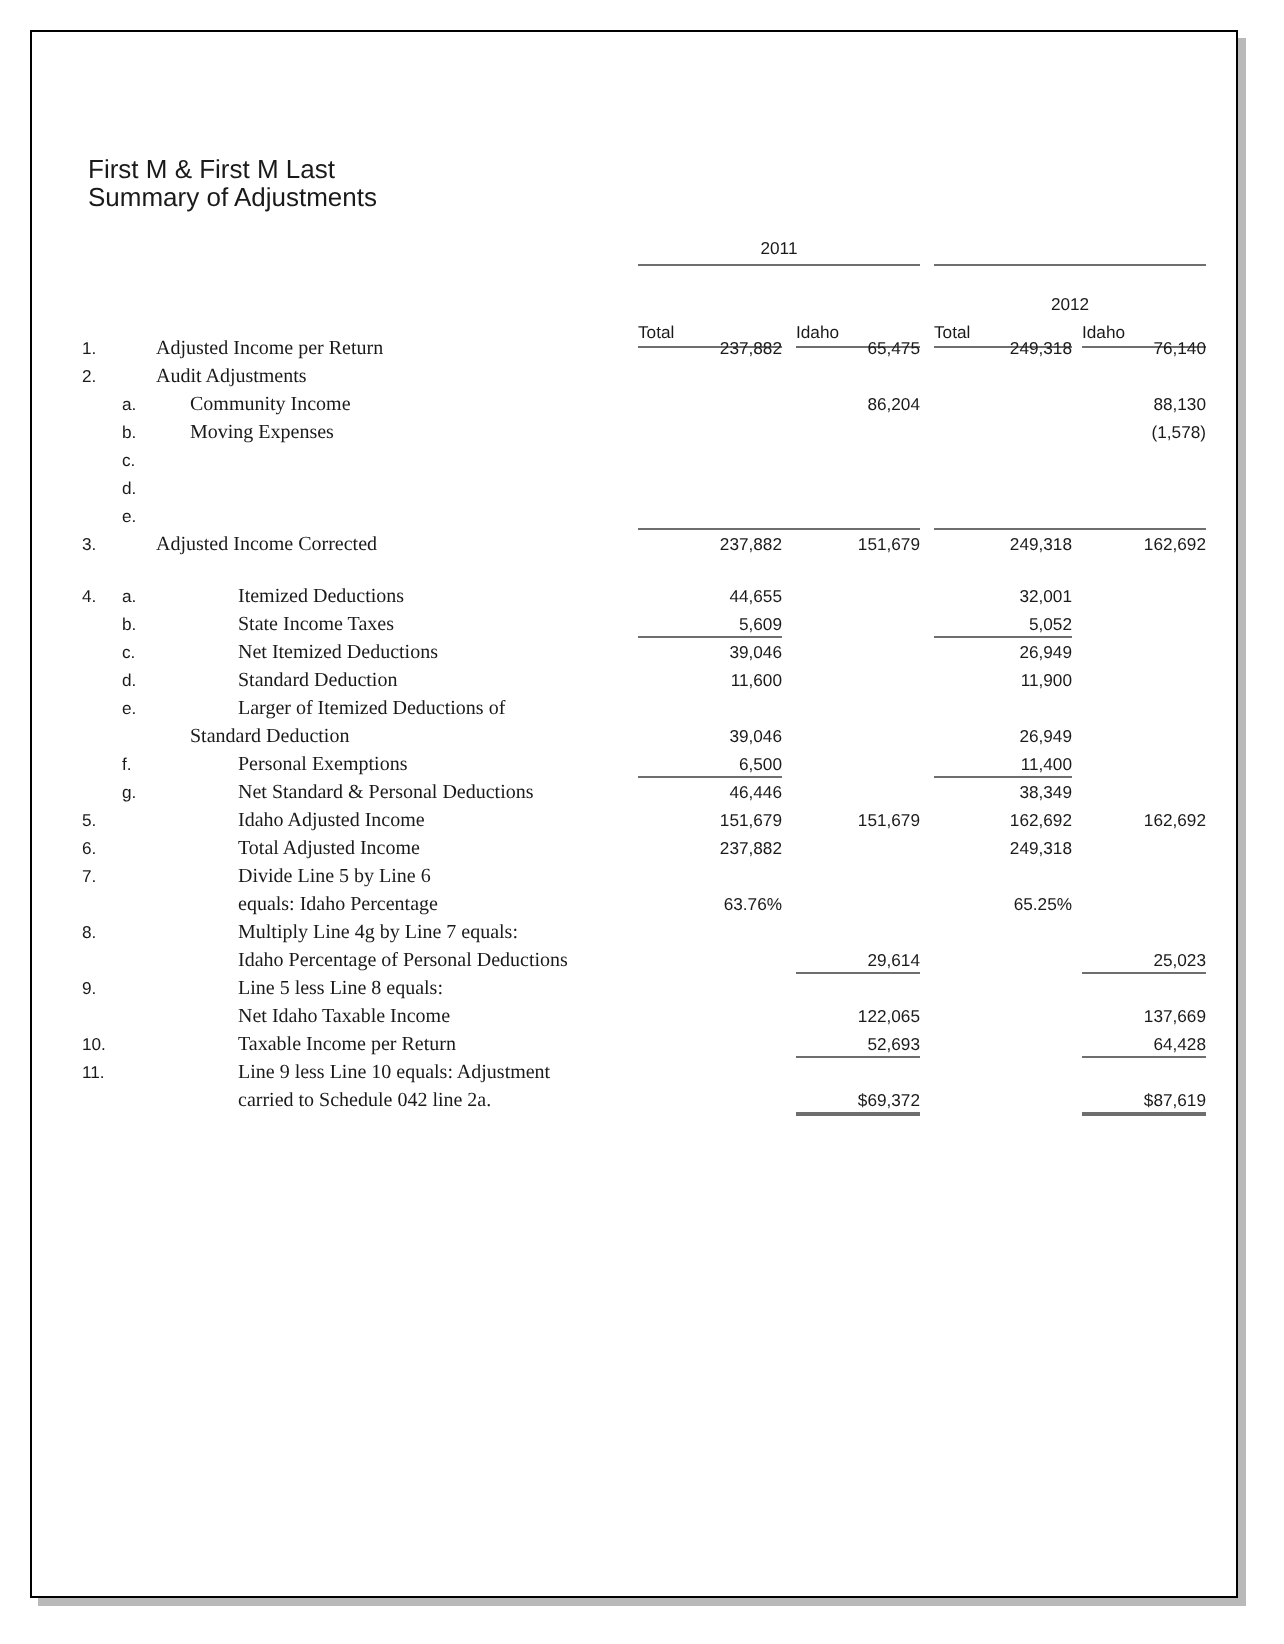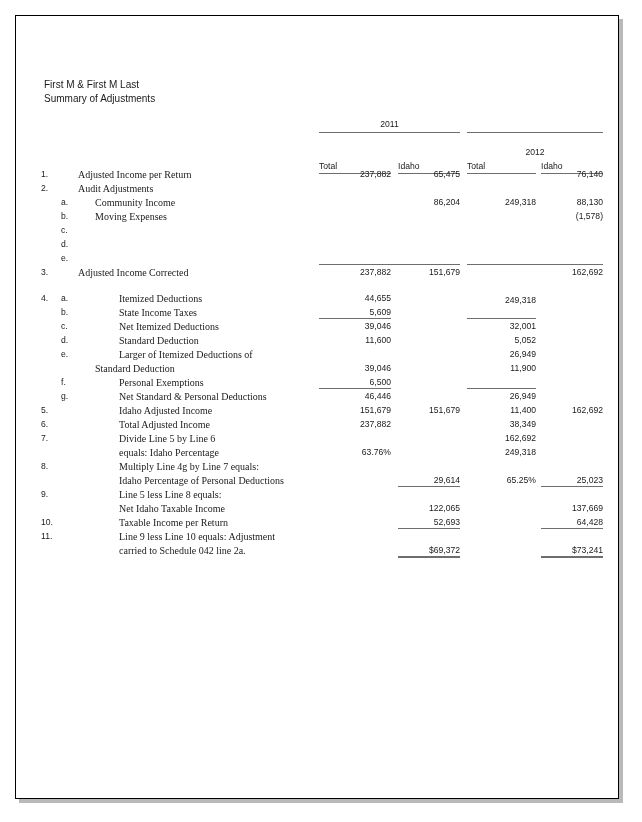--- a/index.html
+++ b/index.html
@@ -32,21 +32,21 @@
     background: #ffffff;
     border: 1px solid #000000;
     box-sizing: border-box;
     overflow: hidden;
   }
 
   .doc-head {
     position: absolute;
     left: 28px;
     top: 62px;
-    font-size: 10px;
+    font-size: 13px;
     line-height: 14px;
     color: #1a1a1a;
   }
   .doc-head div { white-space: nowrap; }
 
   
   .sheet {
     position: absolute;
     left: 0;
     top: 0;
@@ -93,21 +93,21 @@
   .val {
     position: absolute;
     font-size: 8.6px;
     color: #1a1a1a;
     top: 1px;
     text-align: right;
     white-space: nowrap;
   }
   .c-t1 { left: 300px; width: 75px; }
   .c-i1 { left: 382px; width: 62px; }
-  .c-t2 { left: 448px; width: 72px; margin-top: 28px; }
+  .c-t2 { left: 448px; width: 72px; }
   .c-i2 { left: 525px; width: 62px; }
 
   
   .rule {
     position: absolute;
     height: 0;
     border-top: 1px solid #6e6e6e;
   }
   .rule.thick {
     border-top: 2.5px solid #6e6e6e;
@@ -301,21 +301,21 @@
         <div class="val c-i1">52,693</div>
         <div class="val c-i2">64,428</div>
       </div>
       <div class="row" style="top: 514px;">
         <div class="num">11.</div>
         <div class="label l1">Line 9 less Line 10 equals: Adjustment</div>
       </div>
       <div class="row" style="top: 528px;">
         <div class="label l1">carried to Schedule 042 line 2a.</div>
         <div class="val c-i1">$69,372</div>
-        <div class="val c-i2">$73,241</div>
+        <div class="val c-i2">$87,619</div>
       </div>
       <div class="rule r-y1" style="top: 248px;"></div>
       <div class="rule r-y2" style="top: 248px;"></div>
       <div class="rule r-t1" style="top: 302px;"></div>
       <div class="rule r-t2" style="top: 302px;"></div>
       <div class="rule r-t1" style="top: 372px;"></div>
       <div class="rule r-t2" style="top: 372px;"></div>
       <div class="rule r-i1" style="top: 470px;"></div>
       <div class="rule r-i2" style="top: 470px;"></div>
       <div class="rule r-i1" style="top: 512px;"></div>

